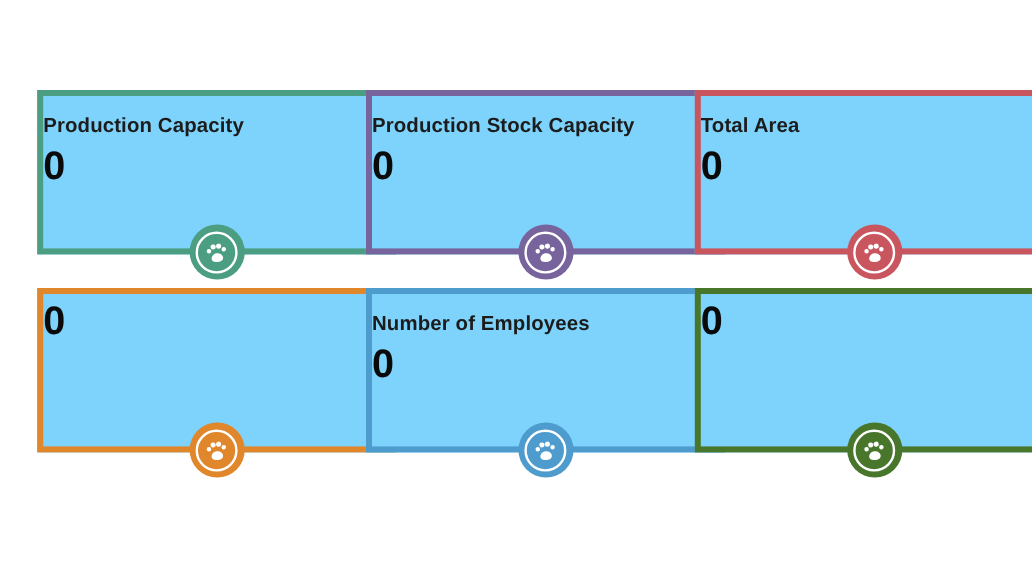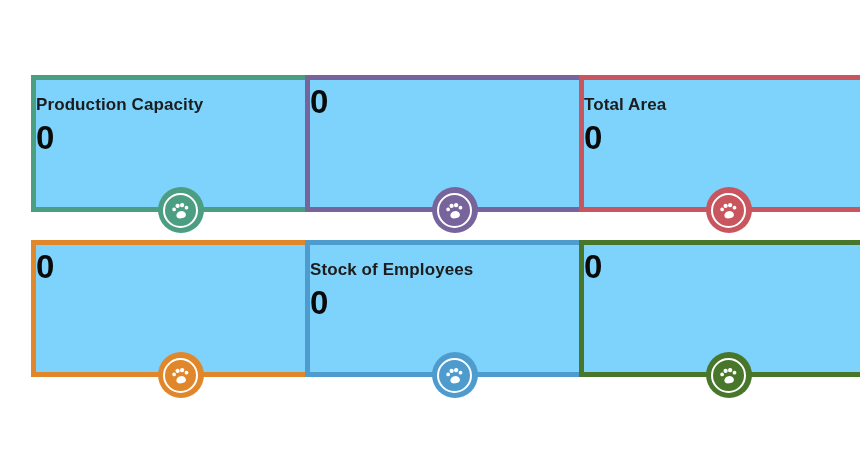--- a/index.html
+++ b/index.html
@@ -87,20 +87,21 @@
               <circle cx="30" cy="12.5" r="4.9"></circle>
                 <circle cx="39" cy="19.5" r="4.3"></circle>
               <path d="M24.5 25.5 c 6.5 0 11 4.6 11 9.3 c 0 4.4 -3.6 7.2 -11 7.2 c -7.4 0 -11 -2.8 -11 -7.2 c 0 -4.7 4.5 -9.3 11 -9.3 z"></path>
             </g>
           </svg>
         </div>
       </div>
     </div>
 
     <div class="card" style="--c: #77649C;">
+      <div class="card-title">Production Stock Capacity</div>
       <div class="card-value">0</div>
       <div class="icon-badge">
         <div class="icon-ring">
           <svg class="paw-svg" viewBox="0 0 48 48">
             <g transform="rotate(-8 24 28)" fill="#ffffff">
               <circle cx="10.5" cy="19.5" r="4.3"></circle>
                 <circle cx="19.5" cy="12.5" r="4.9"></circle>
               <circle cx="30" cy="12.5" r="4.9"></circle>
                 <circle cx="39" cy="19.5" r="4.3"></circle>
               <path d="M24.5 25.5 c 6.5 0 11 4.6 11 9.3 c 0 4.4 -3.6 7.2 -11 7.2 c -7.4 0 -11 -2.8 -11 -7.2 c 0 -4.7 4.5 -9.3 11 -9.3 z"></path>
@@ -139,21 +140,21 @@
               <circle cx="30" cy="12.5" r="4.9"></circle>
                 <circle cx="39" cy="19.5" r="4.3"></circle>
               <path d="M24.5 25.5 c 6.5 0 11 4.6 11 9.3 c 0 4.4 -3.6 7.2 -11 7.2 c -7.4 0 -11 -2.8 -11 -7.2 c 0 -4.7 4.5 -9.3 11 -9.3 z"></path>
             </g>
           </svg>
         </div>
       </div>
     </div>
 
     <div class="card" style="--c: #4E9CCD;">
-      <div class="card-title">Stock of Employees</div>
+      <div class="card-title">Number of Employees</div>
       <div class="card-value">0</div>
       <div class="icon-badge">
         <div class="icon-ring">
           <svg class="paw-svg" viewBox="0 0 48 48">
             <g transform="rotate(-8 24 28)" fill="#ffffff">
               <circle cx="10.5" cy="19.5" r="4.3"></circle>
                 <circle cx="19.5" cy="12.5" r="4.9"></circle>
               <circle cx="30" cy="12.5" r="4.9"></circle>
                 <circle cx="39" cy="19.5" r="4.3"></circle>
               <path d="M24.5 25.5 c 6.5 0 11 4.6 11 9.3 c 0 4.4 -3.6 7.2 -11 7.2 c -7.4 0 -11 -2.8 -11 -7.2 c 0 -4.7 4.5 -9.3 11 -9.3 z"></path>

